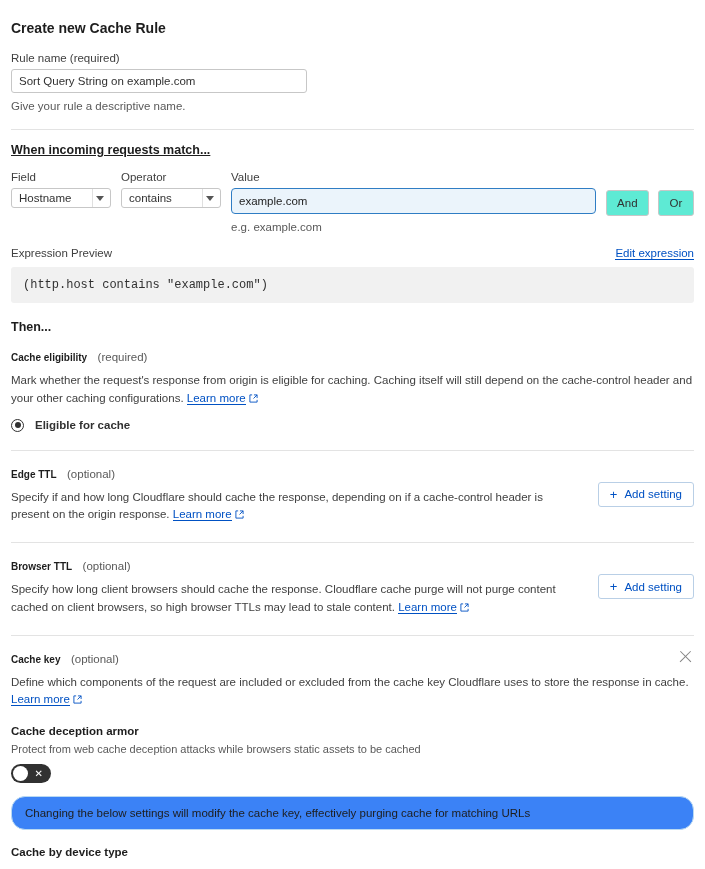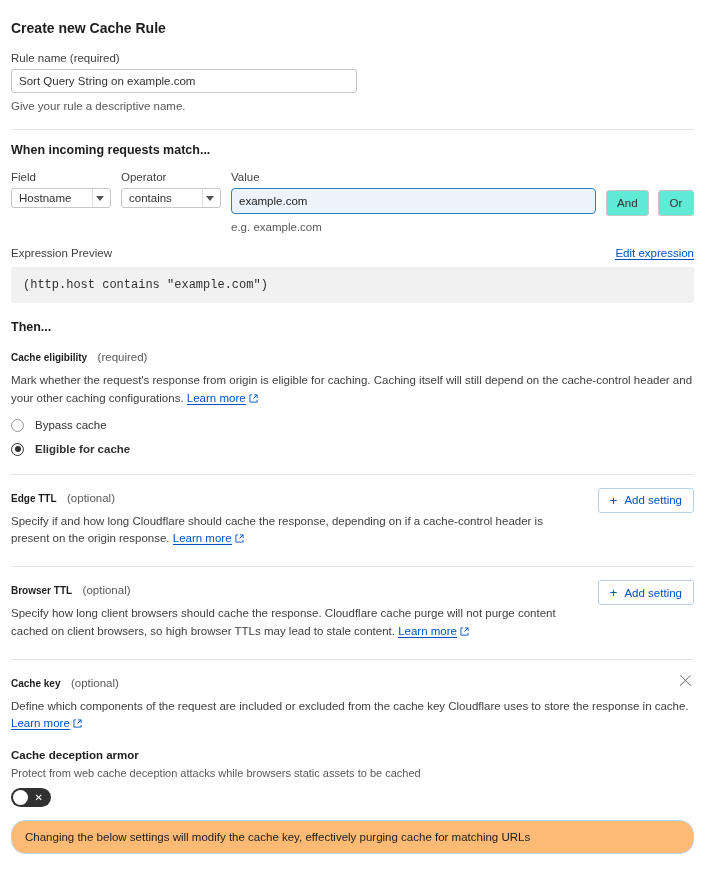--- a/index.html
+++ b/index.html
@@ -31,41 +31,42 @@
     color: #404040;
     margin-bottom: 5px;
   }
   .helper {
     font-size: 11.5px;
     color: #595959;
     margin-top: 5px;
     line-height: 1.45;
   }
   input.text-input {
-    width: 346px;
+    width: 296px;
     height: 24px;
     border: 1px solid #c7c7c7;
     border-radius: 3px;
     padding: 0 7px;
     font-size: 11.5px;
     font-family: "Liberation Sans", sans-serif;
     color: #313131;
     outline: none;
     background: #fff;
   }
   hr.sep {
     border: none;
     border-top: 1px solid #e3e3e3;
     margin: 14px 0 13px 0;
   }
   .section-head {
     font-size: 12.5px;
     font-weight: bold;
     color: #1d1d1d;
     margin-bottom: 14px;
+    text-decoration: underline;
   }
   .row {
     display: flex;
     align-items: flex-start;
     justify-content: flex-end;
   }
   .col-field { width: 100px; margin-right: 10px; }
   .col-operator { width: 100px; margin-right: 10px; }
   .col-value { flex: 1 1 auto; margin-right: 10px; }
   .select-box {
@@ -188,21 +189,21 @@
   .radio.checked::after {
     content: "";
     position: absolute;
     left: 2.5px; top: 2.5px;
     width: 6px; height: 6px;
     border-radius: 50%;
     background: #313131;
   }
   .radio-label { font-size: 11.5px; color: #313131; }
   .radio-label.bold { font-weight: bold; }
-  .ttl-row { display: flex; justify-content: space-between; align-items: flex-start; }
+  .ttl-row { display: flex; justify-content: space-between; align-items: center; }
   .ttl-left { max-width: 560px; }
   .add-setting {
     height: 25px;
     border: 1px solid #b9cfe6;
     border-radius: 3px;
     background: #fff;
     color: #0051c3;
     font-size: 11.5px;
     font-family: "Liberation Sans", sans-serif;
     padding: 0 11px;
@@ -263,21 +264,21 @@
   .toggle .mark {
     position: absolute;
     top: 50%; right: 8px;
     transform: translateY(-50%);
     color: #fff;
     font-size: 10px;
     line-height: 1;
   }
   .notice {
     margin-top: 13px;
-    background: #fdba74;
+    background: #3b82f6;
     border: 1px solid #b9d9f2;
     border-radius: 14px;
     padding: 10px 13px;
     font-size: 11.5px;
     color: #1d1d1d;
   }
 </style>
 </head>
 <body>
 
@@ -344,24 +345,20 @@
     <div class="desc">
       <span>Mark whether the request's response from origin is eligible for caching. Caching itself will still depend on the cache-control header and your other caching configurations.</span>
       <span class="link">Learn more</span><span class="ext-icon"><svg width="9" height="9" viewBox="0 0 10 10">
             <path d="M3.5 1H1v8h8V6.5" fill="none" stroke="#0051c3" stroke-width="1"></path>
             <path d="M5.5 1H9v3.5" fill="none" stroke="#0051c3" stroke-width="1"></path>
             <path d="M9 1L5 5" stroke="#0051c3" stroke-width="1"></path>
           </svg></span>
     </div>
 
     <div class="radio-row">
-      <span class="radio"></span>
-      <span class="radio-label">Bypass cache</span>
-    </div>
-    <div class="radio-row">
       <span class="radio checked"></span>
       <span class="radio-label bold">Eligible for cache</span>
     </div>
   </div>
 
   <hr class="sep" style="margin-top:18px;">
 
   <div class="ttl-row">
     <div class="ttl-left">
       <div>

